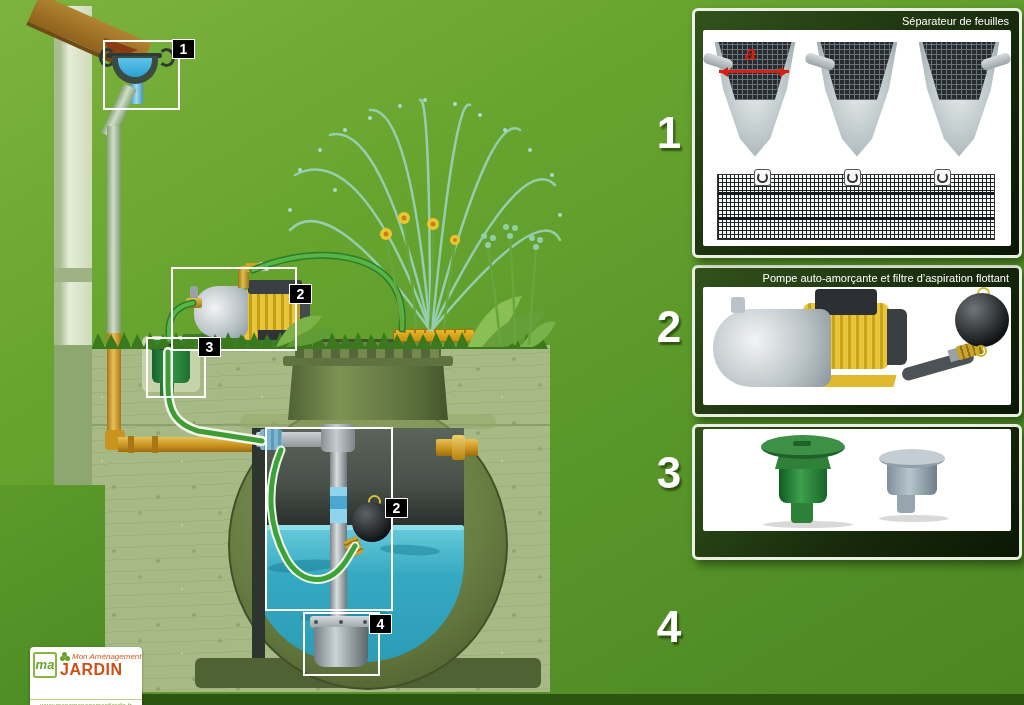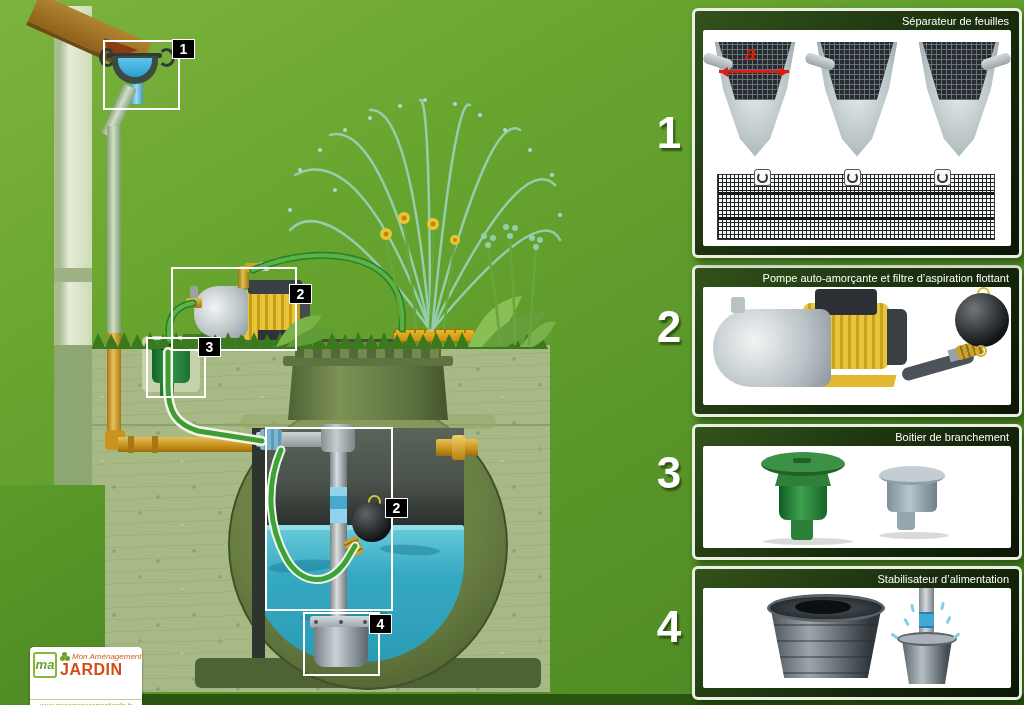--- a/index.html
+++ b/index.html
@@ -482,53 +482,34 @@
       </div>
       <div class="abs mesh-band">
         <span class="abs clip c1"></span>
         <span class="abs clip c2"></span>
         <span class="abs clip c3"></span>
       </div>
     </div>
   </div>
 
   <div class="abs panel p3">
-    <div class="ptitle">Boitier de branchement</div>
     <div class="pbody">
       <div class="abs p3-shadow sg"></div>
       <div class="abs p3-shadow sb"></div>
       <div class="abs p3g-neck"></div>
       <div class="abs p3g-disc"></div>
       <div class="abs p3g-slot"></div>
       <div class="abs p3g-body"></div>
       <div class="abs p3g-stem"></div>
       <div class="abs p3b-body"></div>
       <div class="abs p3b-disc"></div>
       <div class="abs p3b-stem"></div>
     </div>
   </div>
 
-  <div class="abs panel p4">
-    <div class="ptitle">Stabilisateur d’alimentation</div>
-    <div class="pbody">
-      <div class="abs p4-bigbody"></div>
-      <div class="abs p4-bigtop"></div>
-      <div class="abs p4-blob"></div>
-      <div class="abs p4-pipe"></div>
-      <div class="abs p4-band"></div>
-      <div class="abs p4-sbody"></div>
-      <div class="abs p4-srim"></div>
-      <span class="abs splash sp1"></span>
-      <span class="abs splash sp2"></span>
-      <span class="abs splash sp3"></span>
-      <span class="abs splash sp4"></span>
-      <span class="abs splash sp5"></span>
-      <span class="abs splash sp6"></span>
-    </div>
-  </div>
 
   <div class="abs logo-card">
     <div class="logo-row">
       <div class="logo-mono">ma</div>
       <div class="logo-texts">
         <div class="logo-topline">
           <span class="clover">
               <i></i>
               <i></i>
               <i></i>

